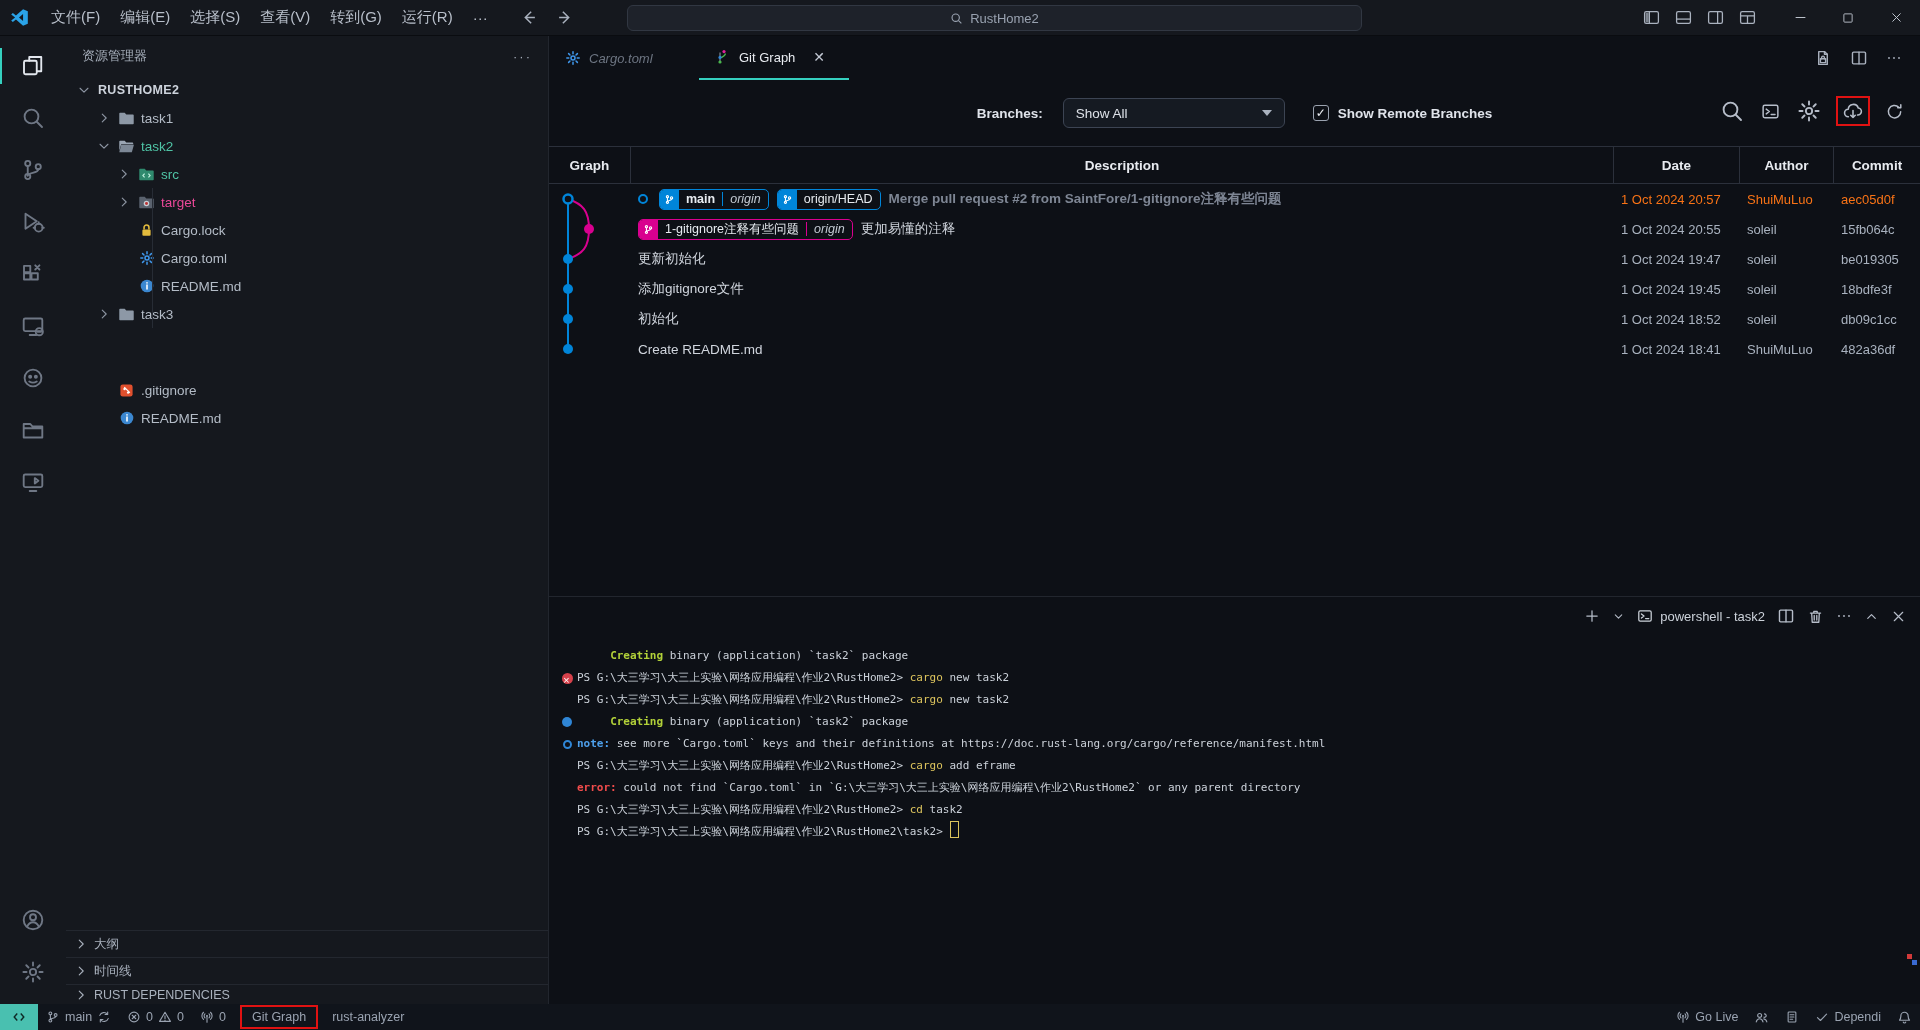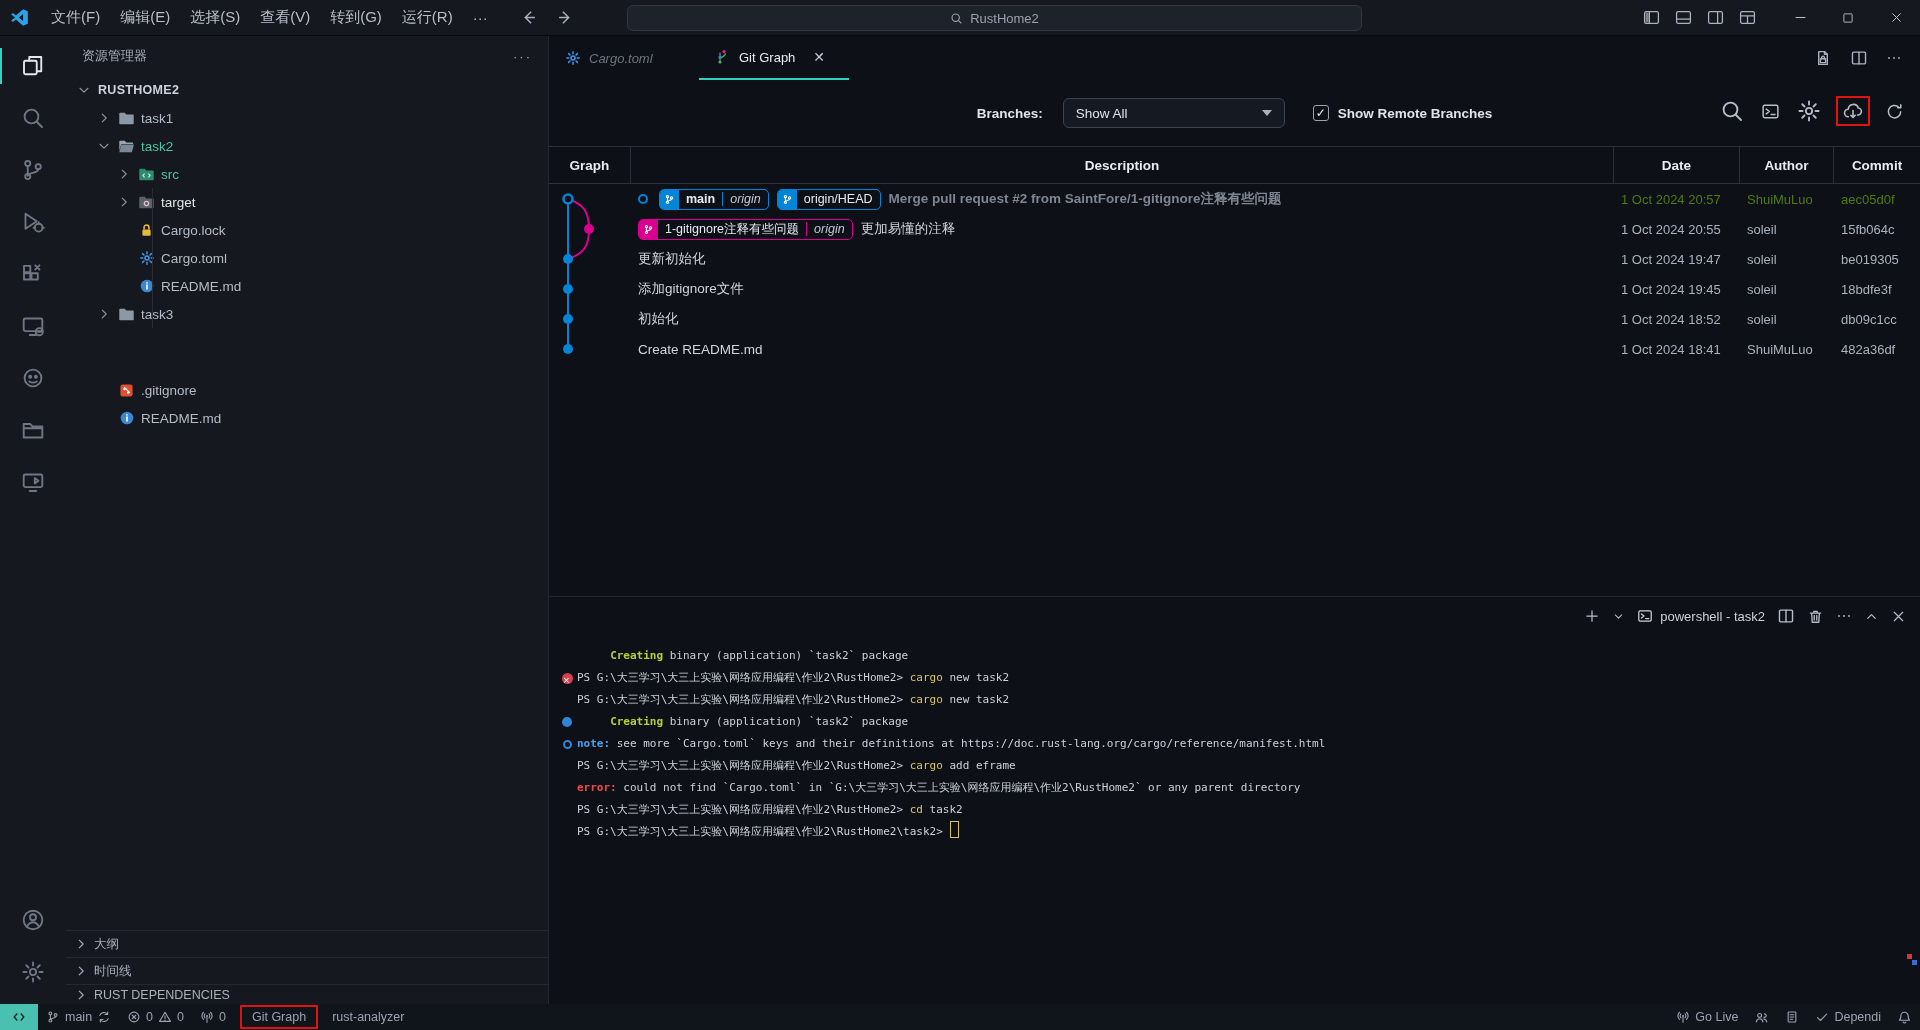--- a/index.html
+++ b/index.html
@@ -24,21 +24,21 @@
   .act-spacer{flex:1}
   
   .sidebar{position:absolute;top:36px;bottom:26px;left:66px;width:483px;background:#15181e;border-right:1px solid #22262e}
   .sb-header{height:40px;display:flex;align-items:center;padding:0 16px;font-size:13px;color:#a6aeba}
   .sb-more{margin-left:auto;color:#a6aeba;letter-spacing:2px}
   .tree-row{height:28px;display:flex;align-items:center;gap:6px;font-size:13.5px;color:#b4bcc7;cursor:default}
   .tree-row .chev{width:16px;display:flex;justify-content:center;color:#8d95a3;flex:none}
   .tree-row .ficon{width:17px;flex:none;display:flex;justify-content:center}
   .tree-row.root .lbl{font-weight:700;font-size:12.5px;color:#cdd3dc;letter-spacing:.3px}
   .tree-row .lbl.teal{color:#4fc3a5}
-  .tree-row .lbl.dim{color:#e5e5e5}
+  .tree-row .lbl.dim{color:#ec4899}
   .indent-guide{position:absolute;left:86px;top:152px;width:1px;height:140px;background:#272c35}
   .sb-bottom{position:absolute;left:0;right:0;bottom:0;background:#15181e}
   .sb-sec{height:27px;display:flex;align-items:center;gap:6px;border-top:1px solid #23272f;padding:0 8px;font-size:12.5px;font-weight:400;color:#a9b1bd}
   .sb-sec:last-child{height:20px}
   
   .editor{position:absolute;top:36px;bottom:26px;left:549px;right:0;background:#0d1016}
   .tabbar{height:44px;display:flex;align-items:stretch}
   .tab{display:flex;align-items:center;gap:8px;padding:0 16px;font-size:13px;min-width:150px;color:#6d7582}
   .tab .tlabel{font-style:italic}
   .tab.active{color:#e8ebf0;border-bottom:2px solid #35d0bf}
@@ -60,21 +60,21 @@
   .col.c0{width:81px}.col.c1{width:983px}.col.c2{width:126px}.col.c3{width:94px}.col.c4{width:87px}
   .gg-head .col+.col{border-left:1px solid #2b303b}
   .gg-rows{position:relative}
   .gg-row{display:flex;height:30px;align-items:center;font-size:13px}
   .cell{height:100%;display:flex;align-items:center}
   .cell.d0{width:81px}.cell.d1{width:983px;padding-left:8px;gap:8px;font-size:13.5px;overflow:hidden;white-space:nowrap}
   .cell.d2{width:126px;padding-left:8px}.cell.d3{width:94px;padding-left:8px}.cell.d4{width:87px;padding-left:8px}
   .gg-row .msg{color:#d0d5dd}
   .gg-row .meta{color:#a9b2bf}
   .gg-row.muted .msg{color:#7e8694;font-weight:700}
-  .gg-row.muted .meta{color:#4d7c0f}
+  .gg-row.muted .meta{color:#f97316}
   .graph-svg{position:absolute;left:0;top:0}
   .head-ring{width:10px;height:10px;border:2px solid #0085d9;border-radius:50%;flex:none;margin-right:3px}
   .ref{display:inline-flex;align-items:center;height:21px;border-radius:5px;overflow:hidden;border:1px solid;font-size:12.5px;flex:none}
   .ref .ri{align-self:stretch;display:flex;align-items:center;padding:0 4px}
   .ref.blue{border-color:#0085d9}.ref.blue .ri{background:#0085d9}.ref.blue .rr{border-left:1px solid #0085d9}
   .ref.pink{border-color:#d9008f}.ref.pink .ri{background:#d9008f}.ref.pink .rr{border-left:1px solid #d9008f}
   .ref .rn{padding:0 7px;color:#e7ebf0}
   .ref .rn.b{font-weight:700}
   .ref .rr{padding:0 7px;font-style:italic;color:#c2c9d2}
   

